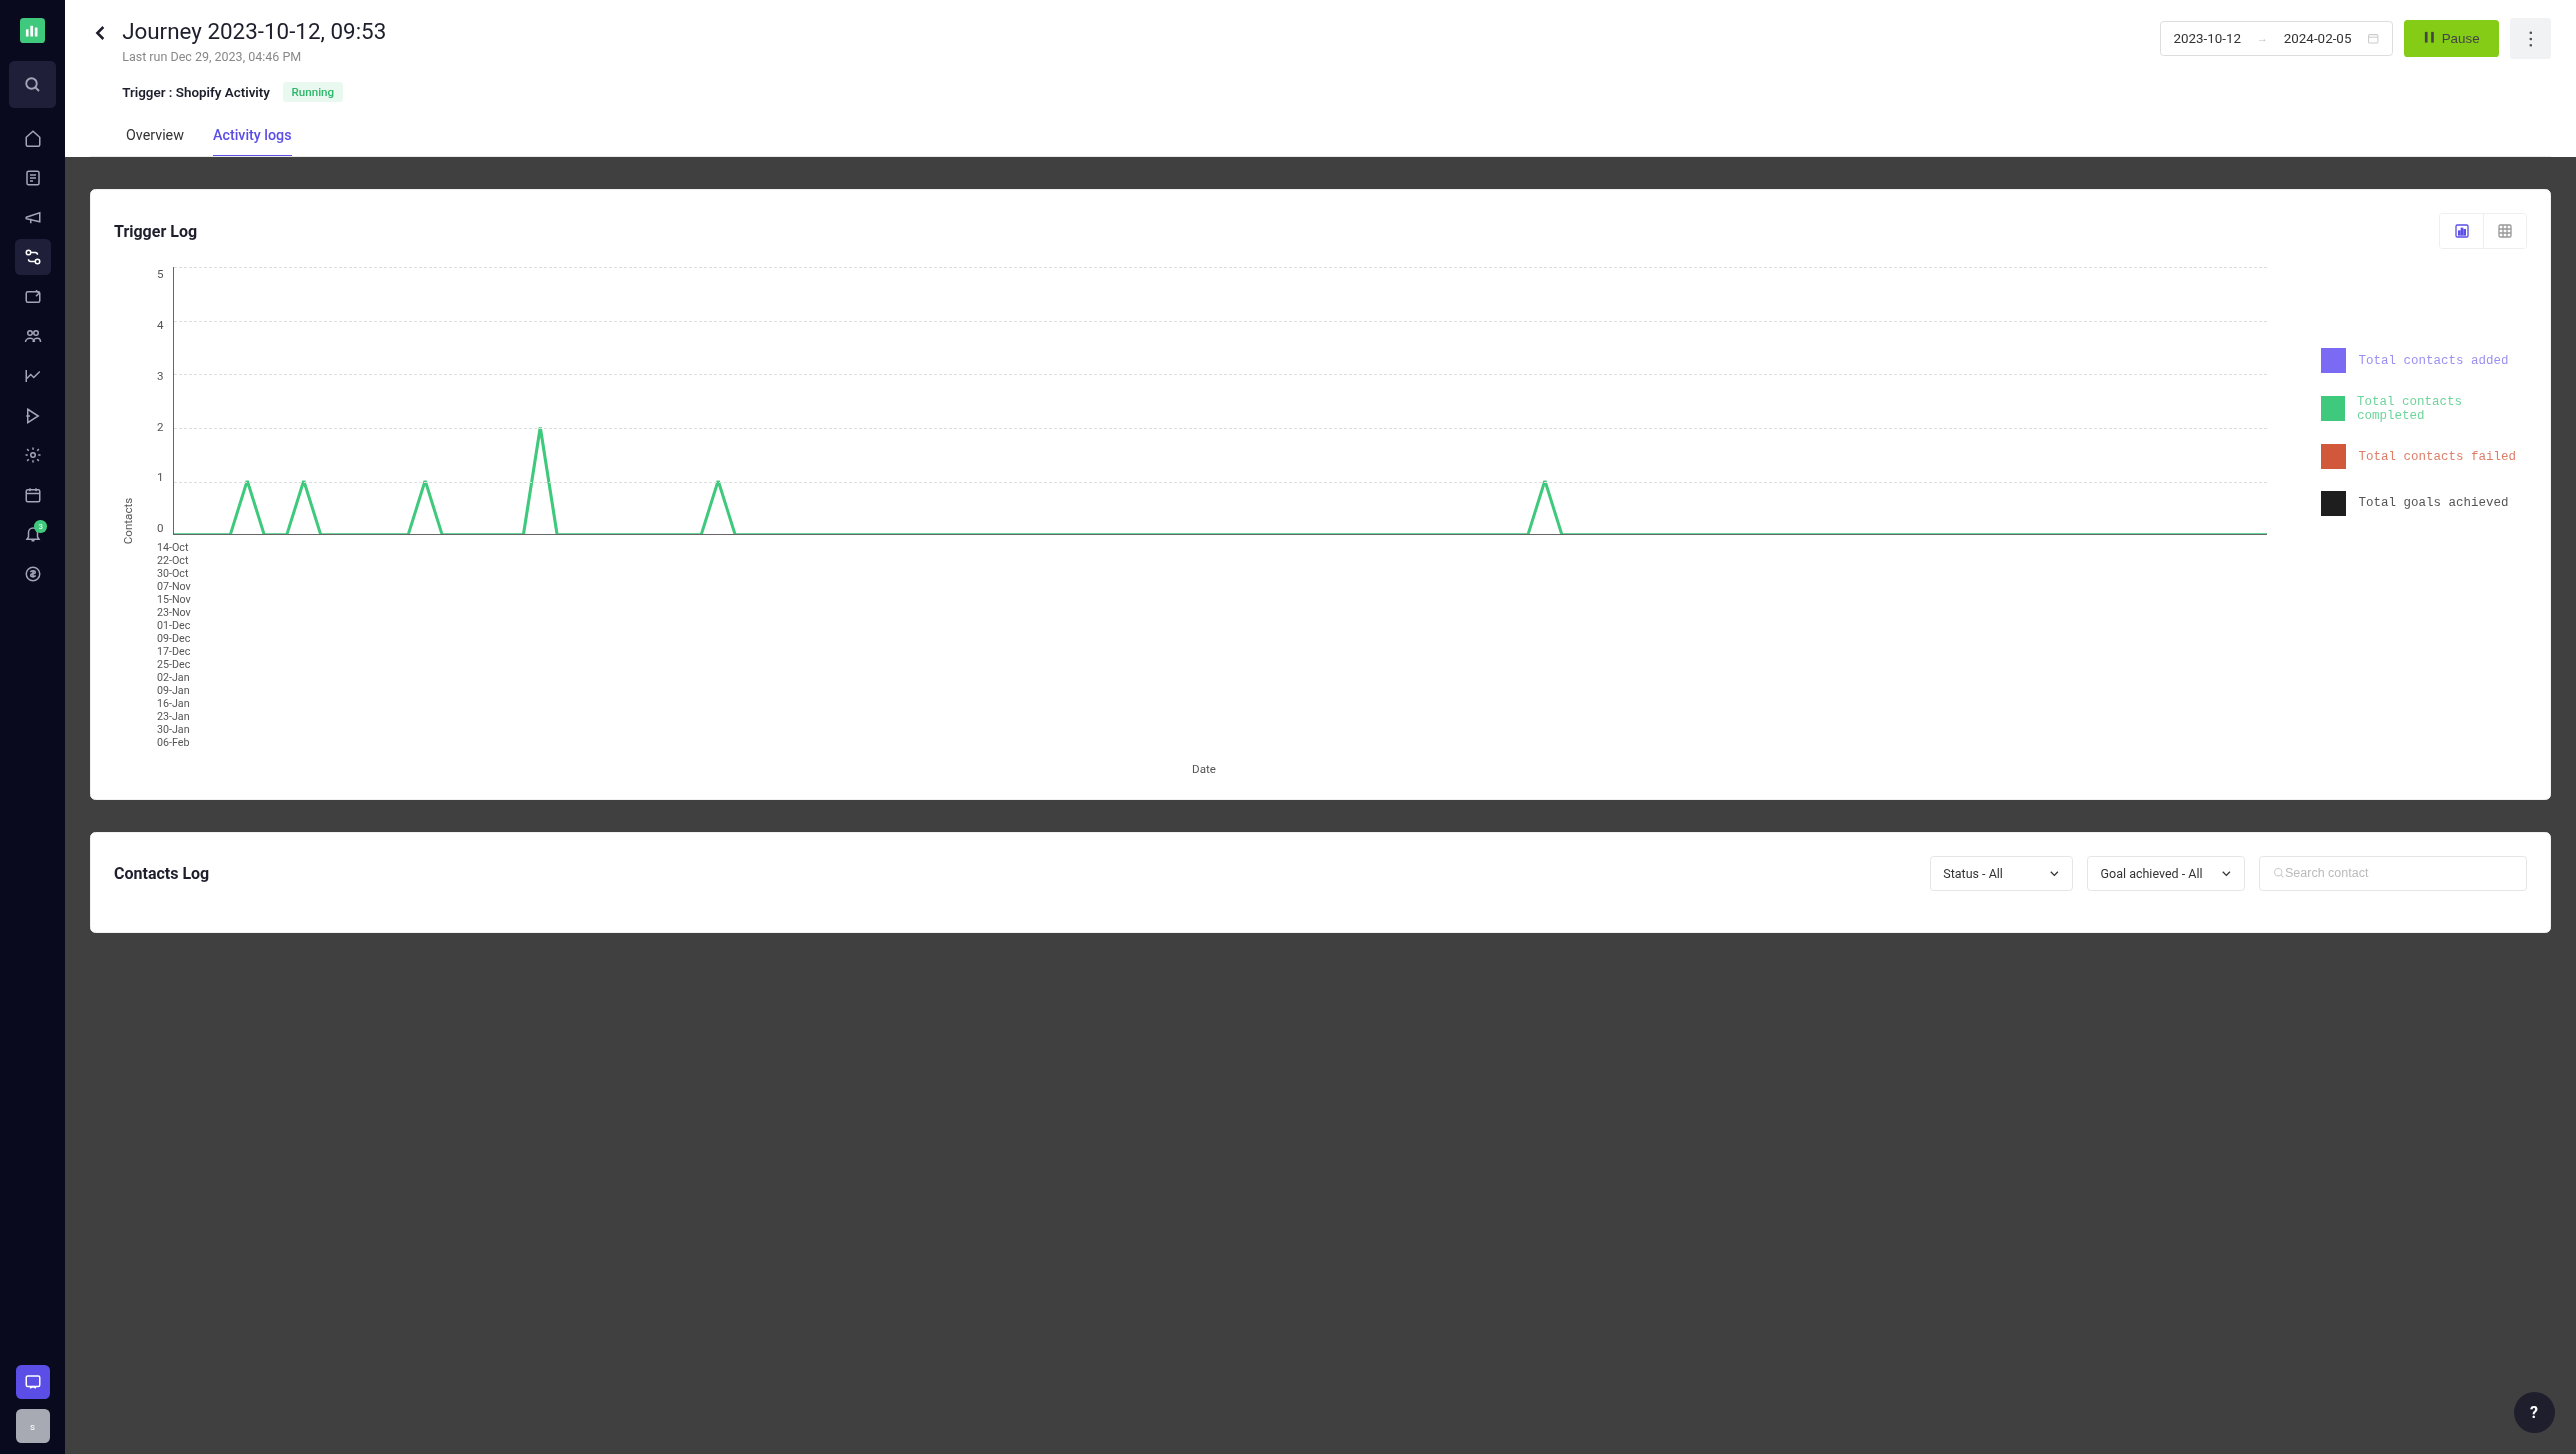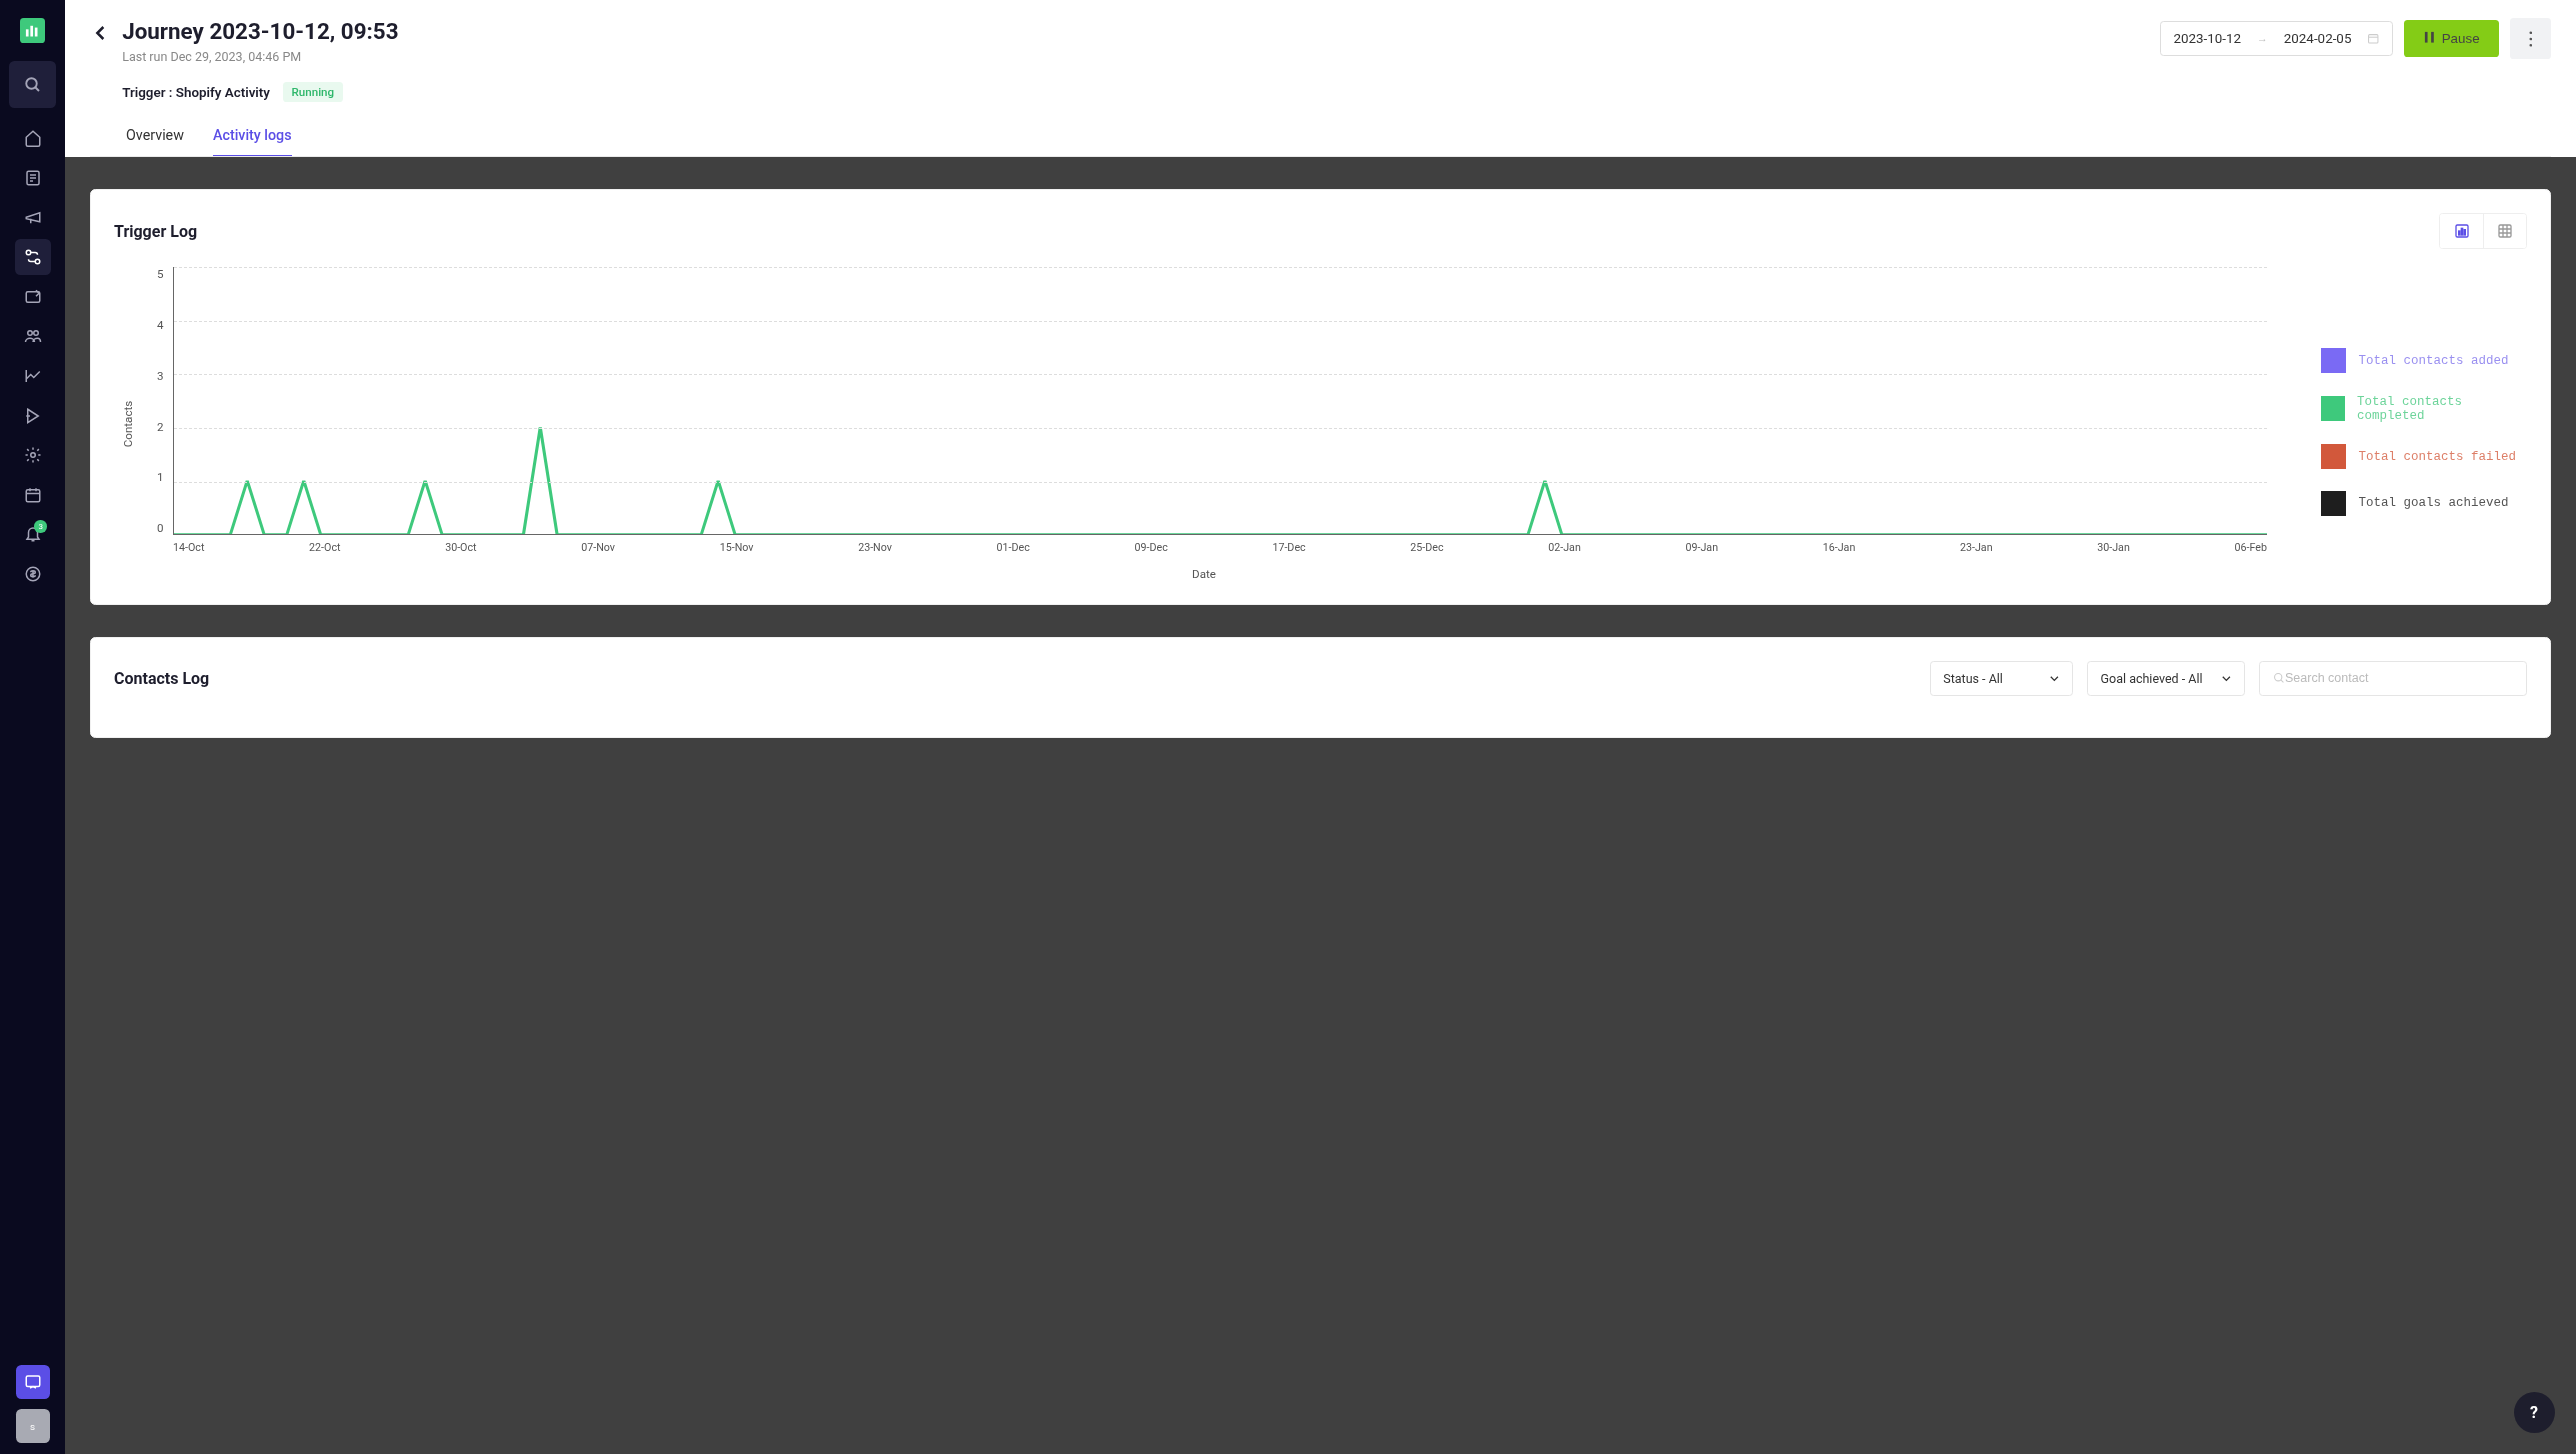--- a/index.html
+++ b/index.html
@@ -18,21 +18,21 @@
 .bottom-icon.purple { background: #5b4ee6; color: #fff; }
 .bottom-icon.avatar { background: #a8aab3; color: #fff; font-size: 9.8px; }
 
 
 .main { flex: 1; display: flex; flex-direction: column; background: #fff; overflow-y: auto; }
 .header { padding: 18px 25px 0 25px; }
 .header-top { display: flex; align-items: flex-start; justify-content: space-between; }
 .title-area { display: flex; align-items: flex-start; gap: 10.7px; }
 .back-btn { cursor: pointer; padding: 5.4px; margin-top: 1.8px; }
 .title-block { display: flex; flex-direction: column; }
-.title { font-size: 22.4px; font-weight: 700; color: #1e1e2d; }
+.title { font-size: 22.4px; font-weight: 400; color: #1e1e2d; }
 .subtitle { font-size: 12.5px; color: #888; margin-top: 5.4px; }
 .trigger-row { display: flex; align-items: center; gap: 12.5px; margin-top: 18px; }
 .trigger-label { font-size: 13.4px; font-weight: 600; color: #1e1e2d; }
 .status-badge { background: #e9f9ef; color: #2fb76b; font-size: 11.6px; padding: 2.7px 9px; border-radius: 3.6px; font-weight: 500; }
 
 .header-actions { display: flex; align-items: center; gap: 10.7px; }
 .date-range { display: flex; align-items: center; border: 0.9px solid #ddd; border-radius: 3.6px; padding: 9px 12.5px; gap: 16px; background: #fff; cursor: pointer; font-size: 13.4px; color: #333; }
 .date-arrow { color: #bbb; font-size: 10.7px; }
 .cal-icon { color: #ccc; }
 .pause-btn { display: flex; gap: 7.2px; padding: 10.7px 19.7px; background: #84cc16; border: none; border-radius: 3.6px; cursor: pointer; font-size: 13.4px; color: #444; font-weight: 500; }
@@ -54,21 +54,21 @@
 
 
 .chart-container { display: flex; gap: 54px; }
 .chart-area { flex: 1; position: relative; }
 .y-label { position: absolute; left: -9px; top: 50%; transform: translateY(-50%) rotate(-90deg); font-size: 11.6px; color: #555; }
 .plot { margin-left: 27px; position: relative; }
 .y-axis { position: absolute; left: 16px; top: 0; height: 268px; display: flex; flex-direction: column; justify-content: space-between; }
 .y-tick { font-size: 11.6px; color: #555; text-align: right; }
 .grid { margin-left: 32px; height: 268px; position: relative; border-left: 0.9px solid #666; border-bottom: 0.9px solid #666; }
 .grid-line { position: absolute; left: 0; right: 0; border-top: 0.9px dashed #ddd; }
-.x-axis { margin-left: 32px; margin-top: 5.4px; display: flex; justify-content: space-between; }
+.x-axis { margin-left: 16px; margin-top: 5.4px; display: flex; justify-content: space-between; flex-direction: column; }
 .x-tick { font-size: 10.7px; color: #555; white-space: nowrap; }
 .x-label { text-align: center; margin-top: 13px; font-size: 11.6px; color: #555; }
 .chart-line { position: absolute; left: 0; top: 0; width: 100%; height: 100%; }
 
 .legend { width: 206px; display: flex; flex-direction: column; gap: 21.5px; padding-top: 81px; font-family: Liberation Mono, monospace; }
 .legend-item { display: flex; align-items: center; gap: 12.5px; cursor: pointer; }
 .legend-color { width: 25px; height: 25px; }
 .legend-text { font-size: 12.5px; }
 
 

